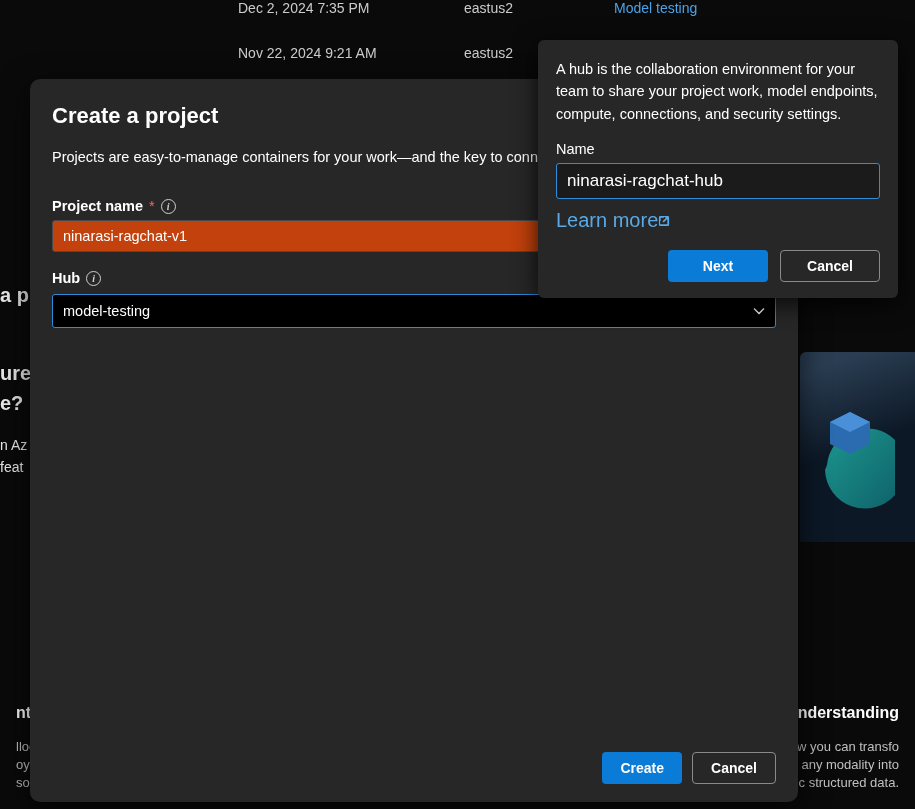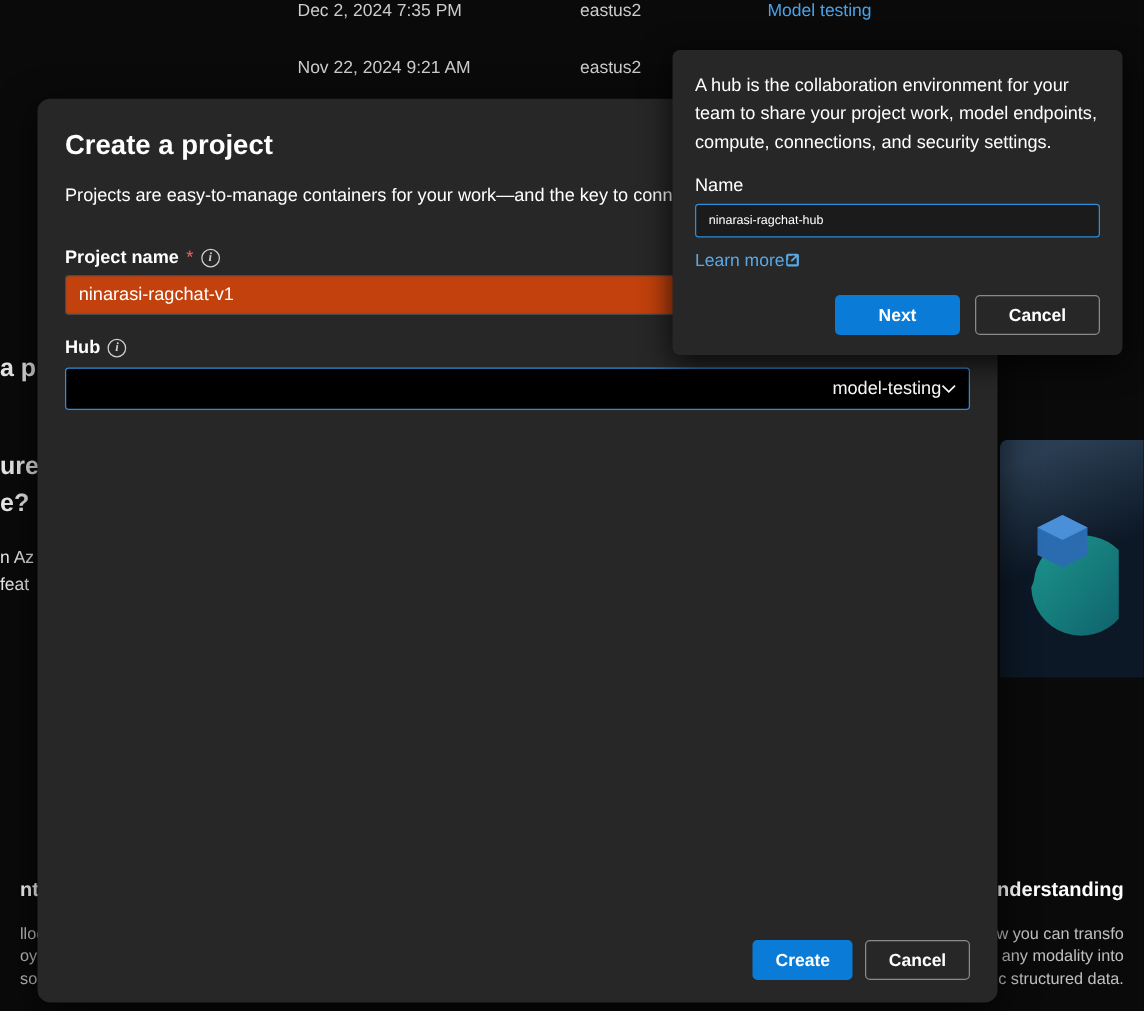--- a/index.html
+++ b/index.html
@@ -176,21 +176,21 @@
       width: 100%;
       background: #000000;
       border: 1px solid #2f8cd8;
       color: #ffffff;
       font-size: 14.5px;
       padding: 8px 10px;
       border-radius: 3px;
       outline: none;
       position: relative;
       display: flex;
-      justify-content: flex-end;
+      justify-content: space-between;
       align-items: center;
       cursor: pointer;
     }
     .select-input .chevron {
       width: 12px;
       height: 12px;
     }
 
     .modal-main .footer {
       padding: 14px 22px 18px 22px;
@@ -243,29 +243,29 @@
       font-weight: 400;
       color: #ffffff;
       margin-bottom: 6px;
     }
 
     .panel-hub .hub-input {
       width: 100%;
       background: #1b1b1b;
       border: 1px solid #2f8cd8;
       color: #ffffff;
-      font-size: 10px;
+      font-size: 17px;
       padding: 7px 10px;
       border-radius: 3px;
       outline: none;
     }
 
     .learn-more {
       color: #5aa9e6;
-      font-size: 14px;
+      font-size: 20px;
       margin-top: 10px;
       display: inline-flex;
       align-items: center;
       gap: 0;
       cursor: pointer;
     }
 
     .panel-hub .footer-row {
       display: flex;
       justify-content: flex-end;

